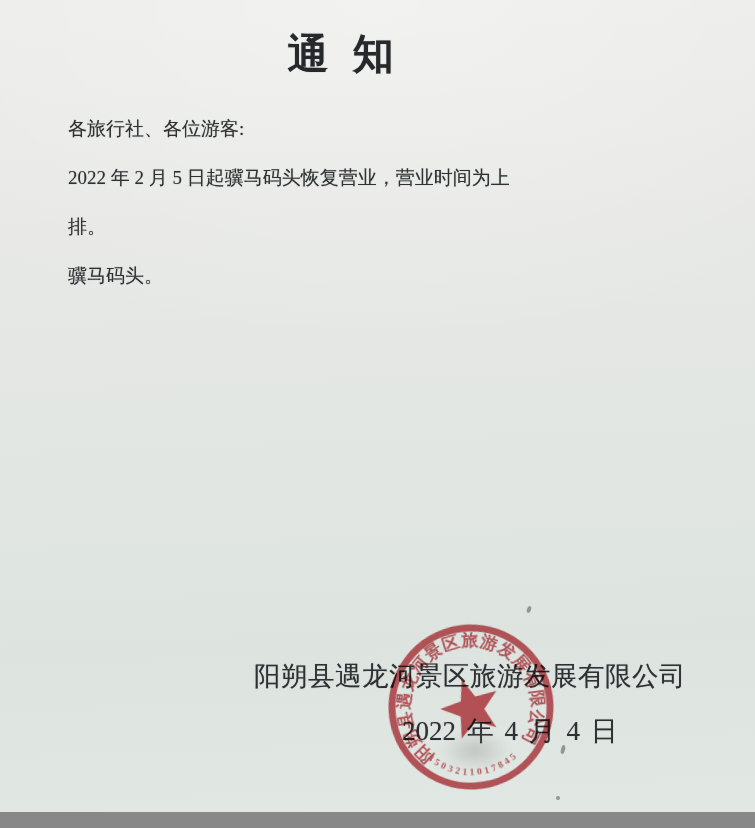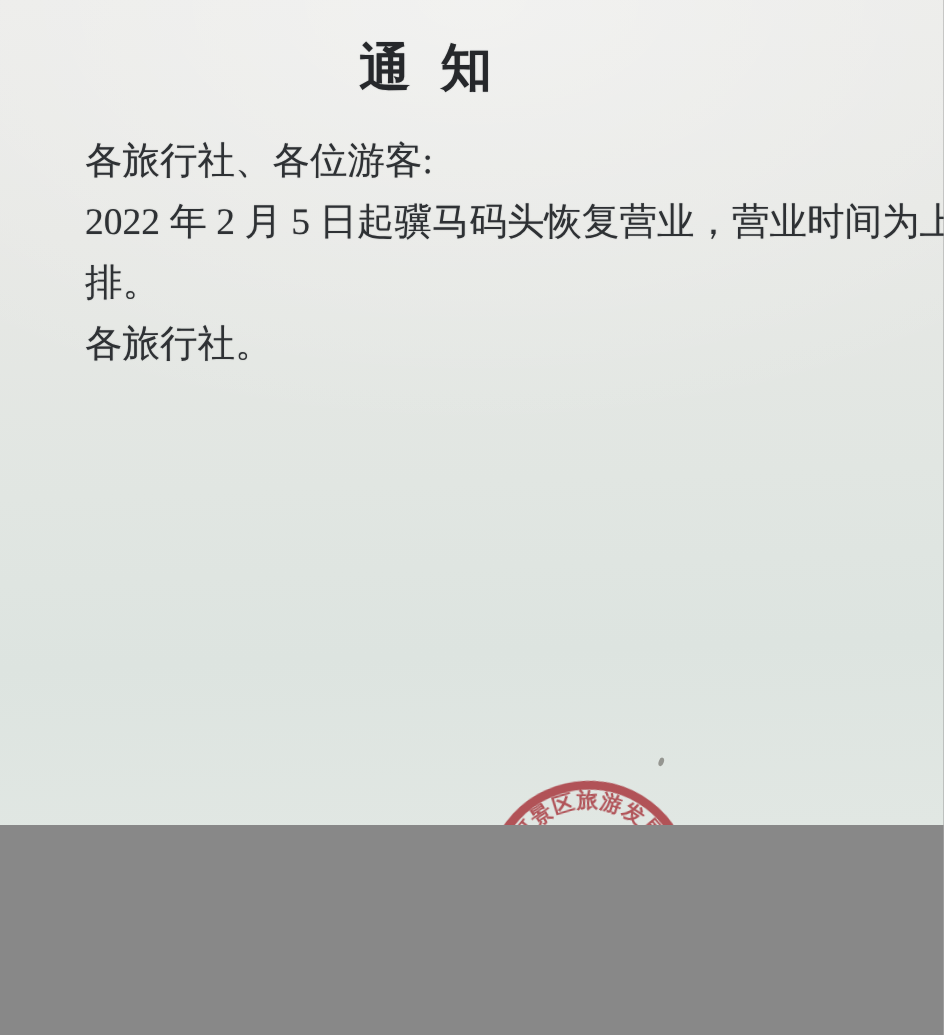--- a/index.html
+++ b/index.html
@@ -1,19 +1,19 @@
 <!DOCTYPE html>
 <html><head>
 <meta charset="utf-8">
 <style>
   html, body { margin: 0; padding: 0; background: #888; }
   .page {
     position: relative;
     width: 755px;
-    height: 660px;
+    height: 812px;
     overflow: hidden;
     background:
       radial-gradient(ellipse 900px 500px at 50% 0%, rgba(255,255,255,0.35), rgba(255,255,255,0) 70%),
       linear-gradient(178deg, #ebebe9 0%, #e7e8e5 28%, #e1e6e2 58%, #dde4e0 78%, #e1e7e3 100%);
     font-family: "Liberation Serif", "DejaVu Serif", serif;
     color: #2e3134;
   }
   .title {
     margin-top: 30px;
     font-size: 41px;
@@ -21,21 +21,21 @@
     font-weight: 700;
     text-align: center;
     position: relative;
     left: -37px;
     word-spacing: 14px;
     color: #26282b;
     text-shadow: 0 0 1px rgba(40,42,45,0.45);
   }
   .body {
     margin: 26px 0 0 68px;
-    font-size: 30px;
+    font-size: 19px;
     text-shadow: 0 0 1px rgba(46,49,52,0.40);
   }
   .line {
     height: 49px;
     line-height: 49px;
     white-space: nowrap;
   }
   .indent { padding-left: 56px; }
   .sig-company {
     position: absolute;
@@ -103,21 +103,21 @@
 <body>
 
 <div class="page">
 
   <div class="title">通 知</div>
 
   <div class="body">
     <div class="line">各旅行社、各位游客:</div>
     <div class="line">2022 年 2 月 5 日起骥马码头恢复营业，营业时间为上</div>
     <div class="line">排。</div>
-    <div class="line">各旅行社。</div>
+    <div class="line">骥马码头。</div>
   </div>
 
   <div class="sig-company">阳朔县遇龙河景区旅游发展有限公司</div>
   <div class="sig-date">2022 年 4 月 4 日</div>
 
   <div class="smudge"></div>
 
   <svg class="seal" viewBox="0 0 180 180" aria-hidden="true">
     <defs>
       <path id="sealTopArc" d="M 46.9 133.1 A 61 61 0 1 1 133.1 133.1" fill="none"></path>

